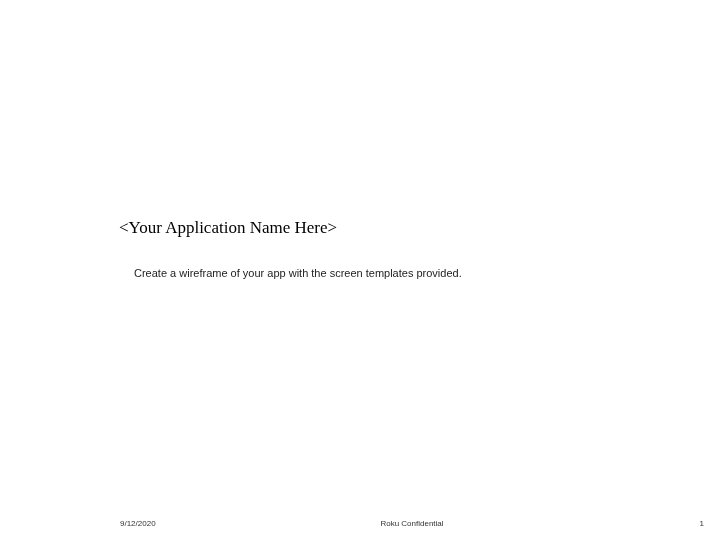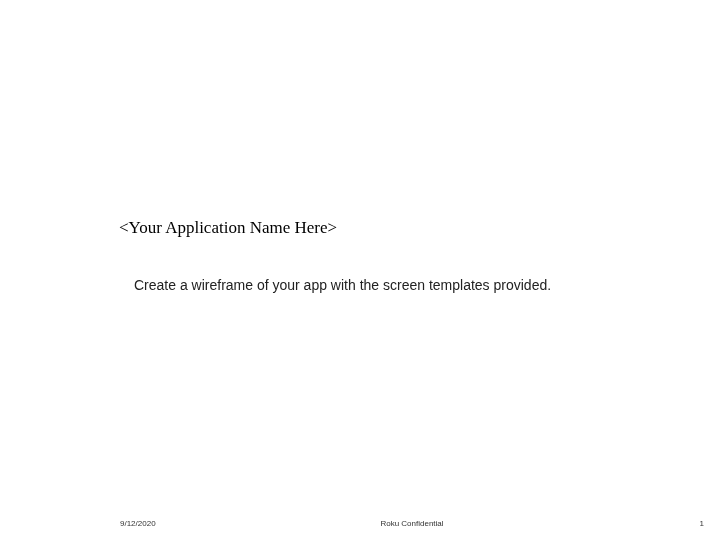--- a/index.html
+++ b/index.html
@@ -23,23 +23,23 @@
   .title {
     position: absolute;
     top: 158px;
     left: 59px;
     font-size: 17px;
     font-weight: normal;
     font-family: Georgia, 'Times New Roman', serif;
   }
   .subtitle {
     position: absolute;
-    top: 217px;
+    top: 207px;
     left: 74px;
-    font-size: 14px;
+    font-size: 11px;
     font-family: Arial, Helvetica, sans-serif;
     color: #222222;
   }
   .footer {
     position: absolute;
     bottom: 20px;
     left: 0;
     right: 0;
     width: 100%;
     font-family: Arial, Helvetica, sans-serif;

